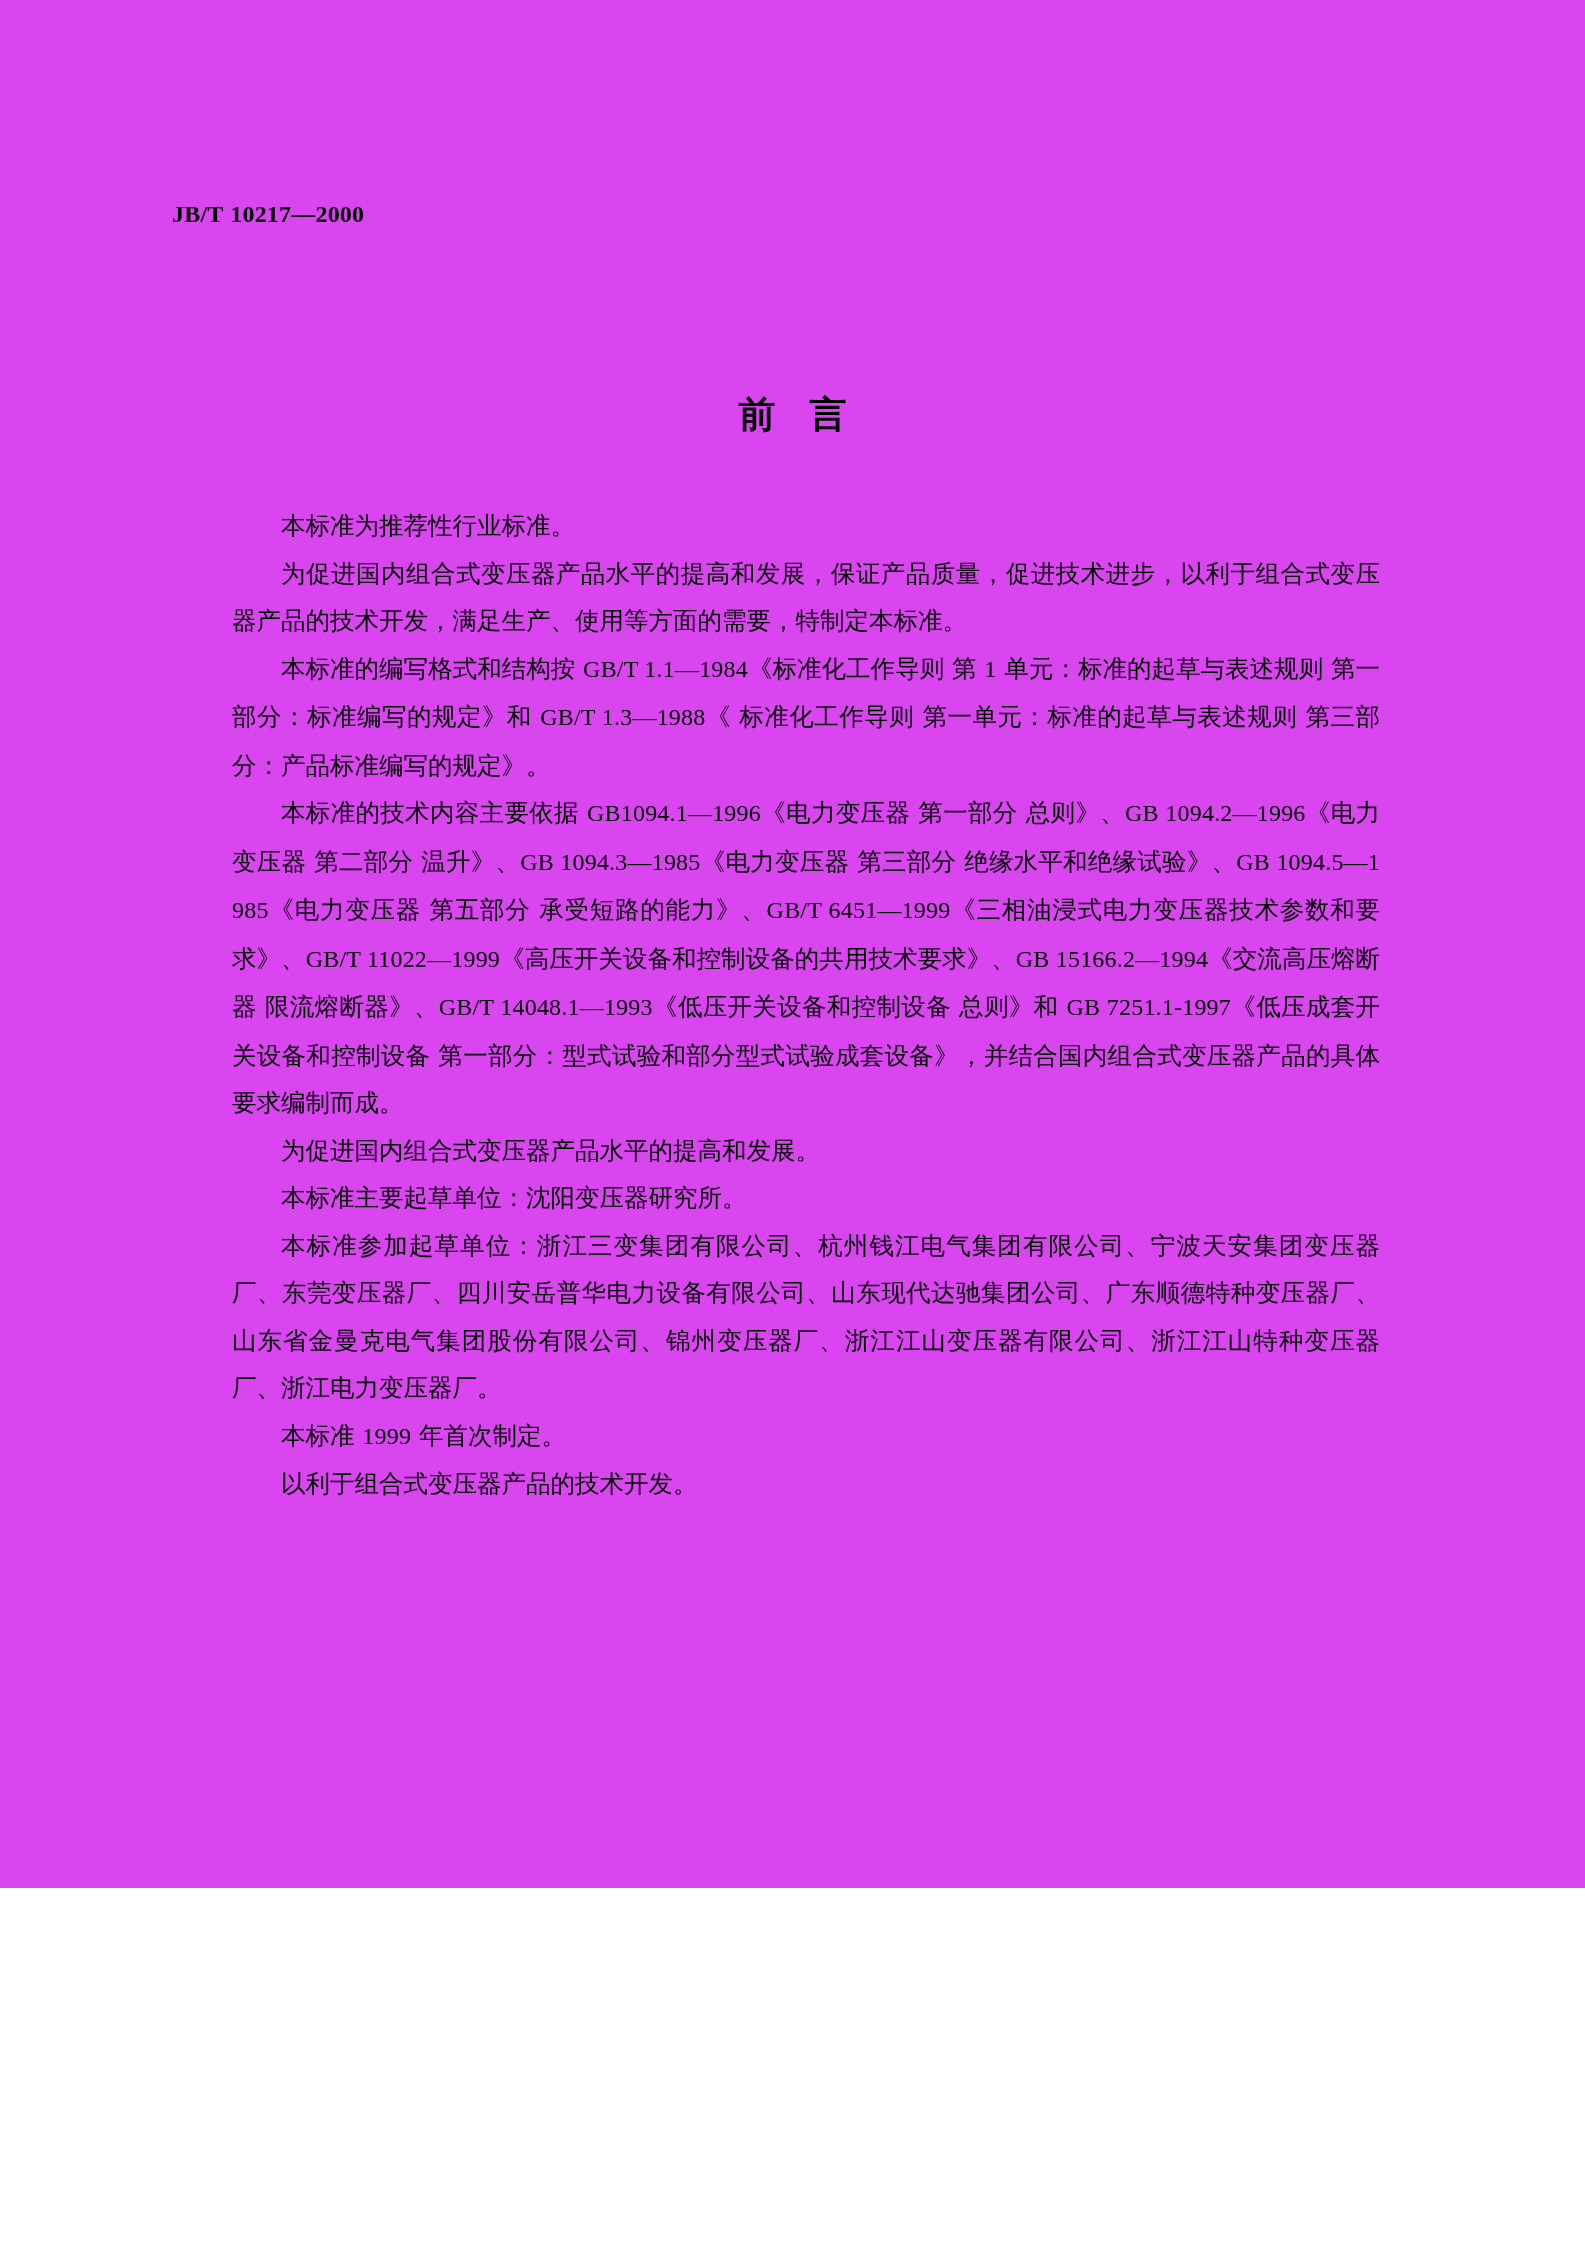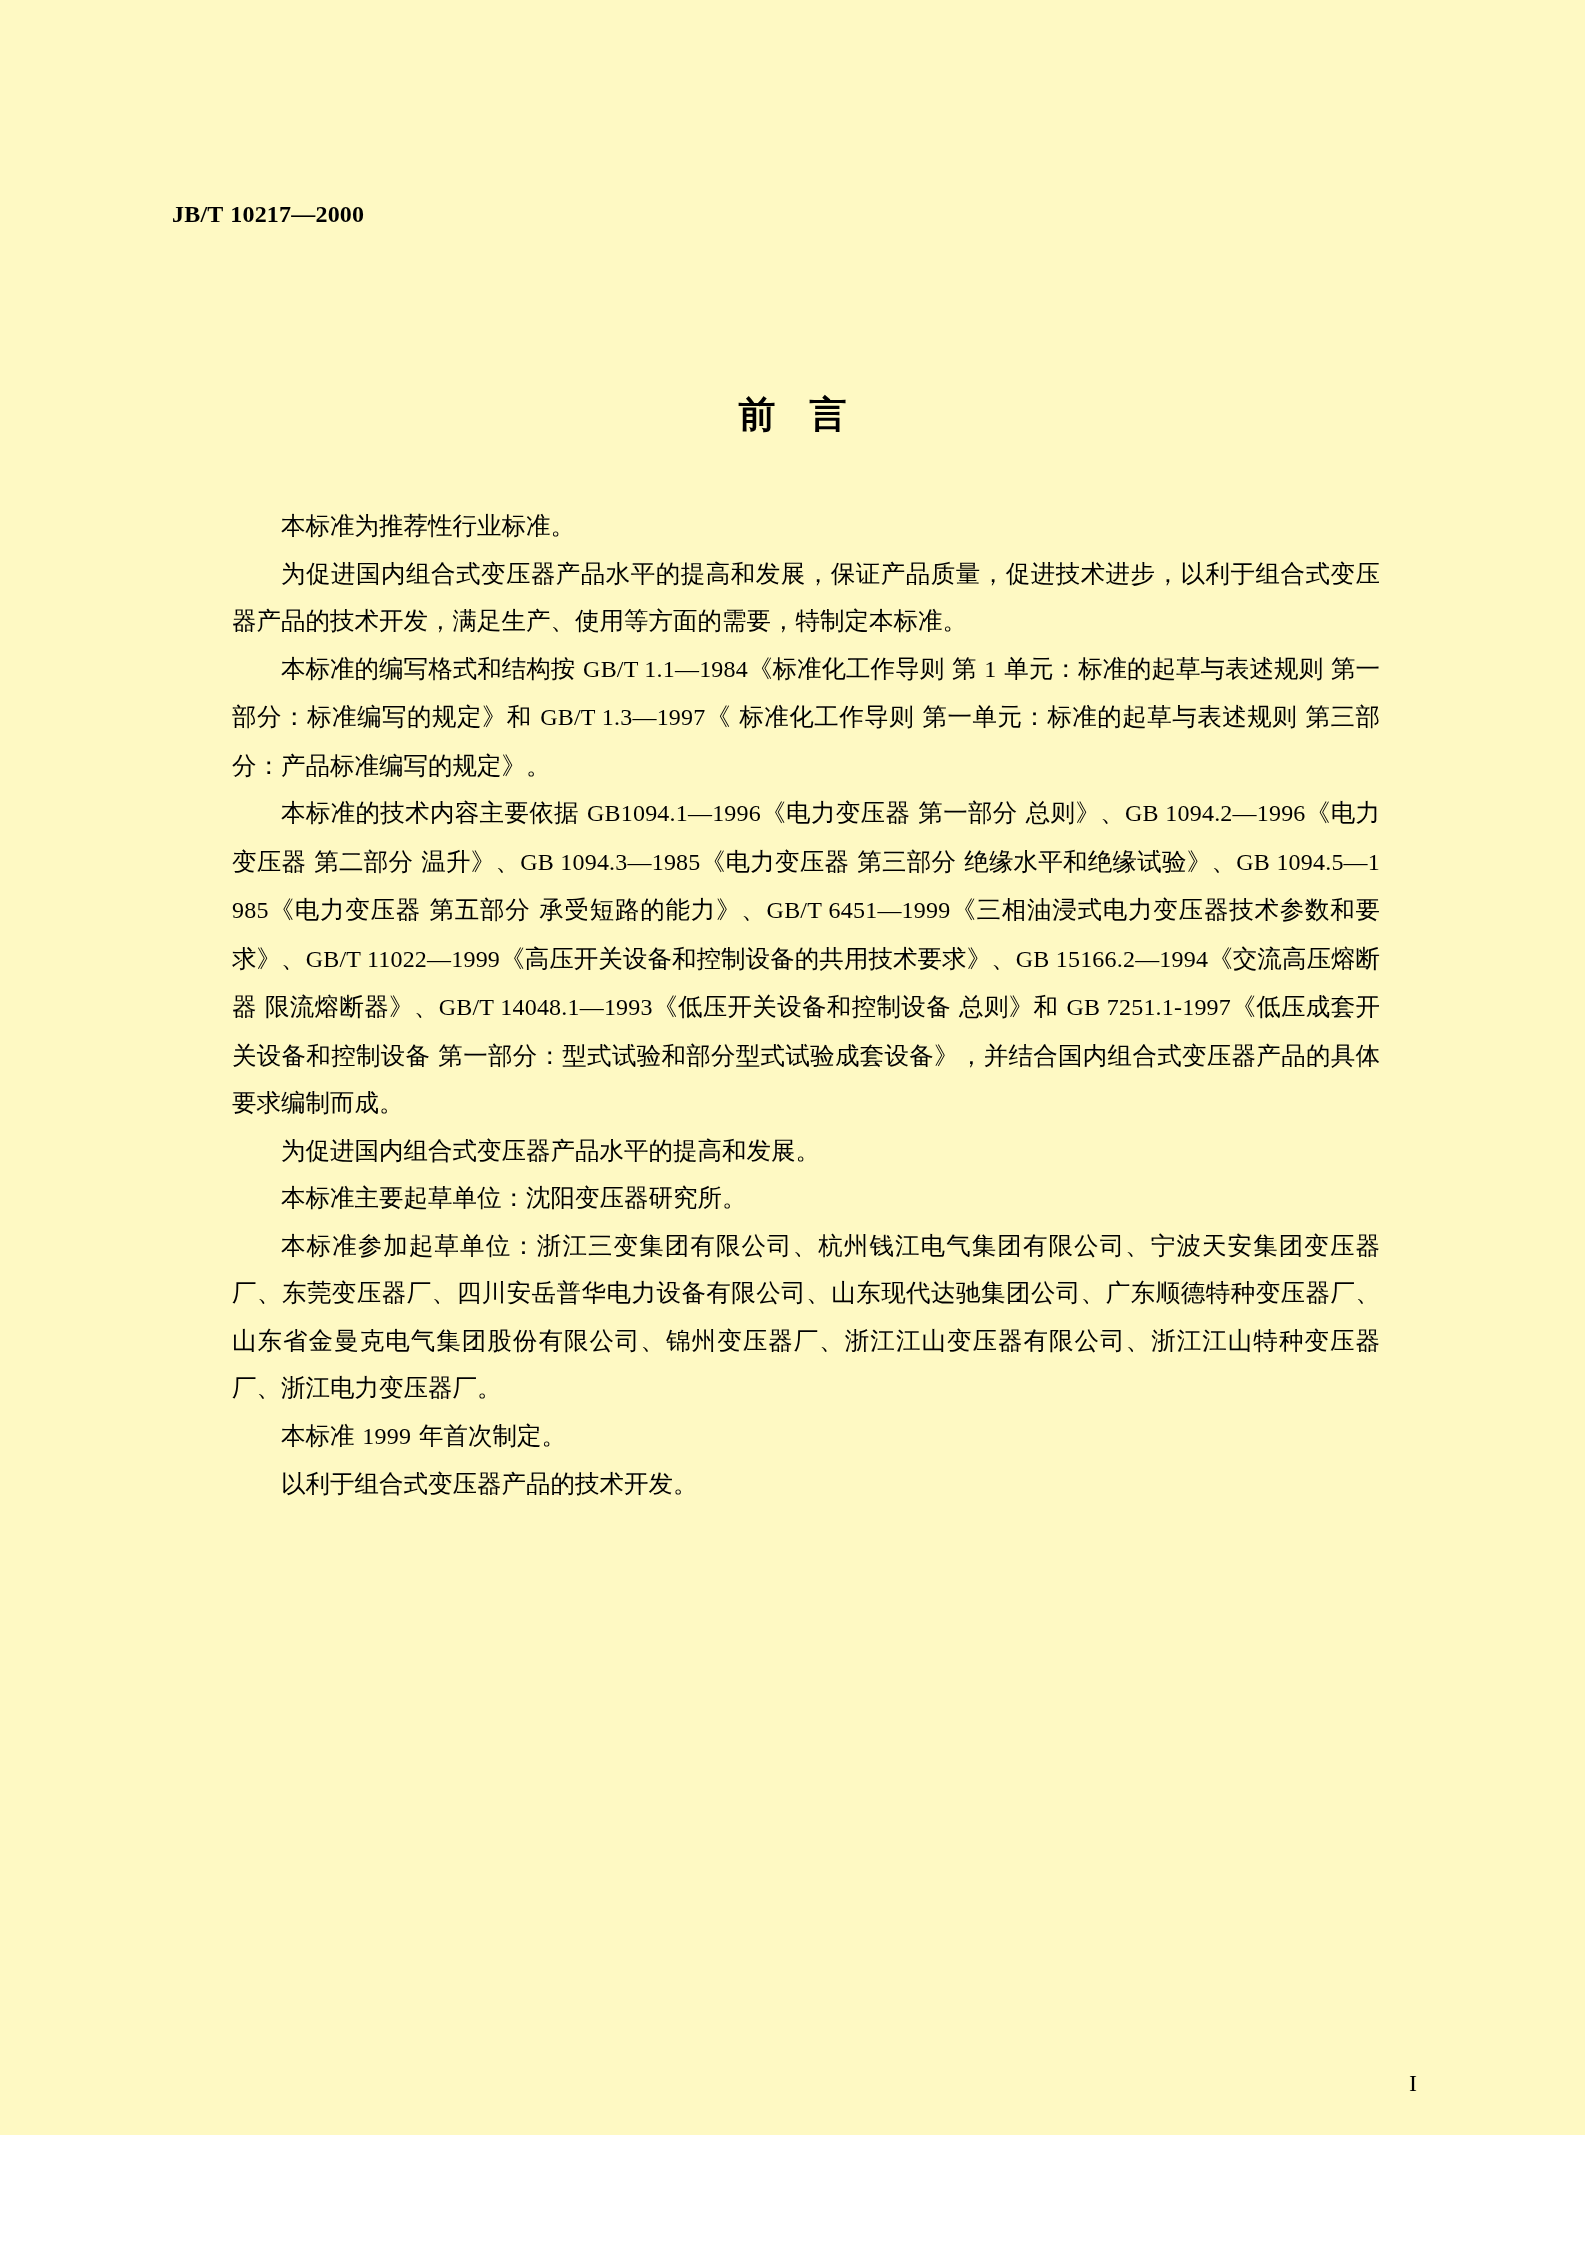--- a/index.html
+++ b/index.html
@@ -8,22 +8,22 @@
     padding: 0;
     background: #ffffff;
   }
   body {
     font-family: "DejaVu Sans", "Liberation Sans", sans-serif;
     color: #000000;
   }
   .page {
     position: relative;
     width: 1585px;
-    height: 2135px;
-    background: #fef9c3;
+    height: 1888px;
+    background: #d946ef;
     box-sizing: border-box;
     overflow: hidden;
   }
   
   .running-header {
     position: absolute;
     top: 200px;
     left: 172px;
     font-family: "Liberation Serif", "DejaVu Serif", serif;
     font-weight: bold;
@@ -89,21 +89,21 @@
 
   <div class="running-header">
     <span class="lat">JB/T</span>  <span class="lat">10217—2000</span>
   </div>
 
   <div class="doc-title">前言</div>
 
   <div class="body-block">
     <p>本标准为推荐性行业标准。</p>
     <p>为促进国内组合式变压器产品水平的提高和发展，保证产品质量，促进技术进步，以利于组合式变压器产品的技术开发，满足生产、使用等方面的需要，特制定本标准。</p>
-    <p>本标准的编写格式和结构按 <span class="lat">GB/T 1.1—1984</span>《标准化工作导则 第 <span class="lat">1</span> 单元：标准的起草与表述规则 第一部分：标准编写的规定》和 <span class="lat">GB/T 1.3—1997</span>《 标准化工作导则 第一单元：标准的起草与表述规则 第三部分：产品标准编写的规定》。</p>
+    <p>本标准的编写格式和结构按 <span class="lat">GB/T 1.1—1984</span>《标准化工作导则 第 <span class="lat">1</span> 单元：标准的起草与表述规则 第一部分：标准编写的规定》和 <span class="lat">GB/T 1.3—1988</span>《 标准化工作导则 第一单元：标准的起草与表述规则 第三部分：产品标准编写的规定》。</p>
     <p>本标准的技术内容主要依据 <span class="lat">GB1094.1—1996</span>《电力变压器 第一部分 总则》、<span class="lat">GB 1094.2—1996</span>《电力变压器 第二部分 温升》、<span class="lat">GB 1094.3—1985</span>《电力变压器 第三部分 绝缘水平和绝缘试验》、<span class="lat">GB 1094.5—1985</span>《电力变压器 第五部分 承受短路的能力》、<span class="lat">GB/T 6451—1999</span>《三相油浸式电力变压器技术参数和要求》、<span class="lat">GB/T 11022—1999</span>《高压开关设备和控制设备的共用技术要求》、<span class="lat">GB 15166.2—1994</span>《交流高压熔断器 限流熔断器》、<span class="lat">GB/T 14048.1—1993</span>《低压开关设备和控制设备 总则》和 <span class="lat">GB 7251.1-1997</span>《低压成套开关设备和控制设备 第一部分：型式试验和部分型式试验成套设备》，并结合国内组合式变压器产品的具体要求编制而成。</p>
     <p>为促进国内组合式变压器产品水平的提高和发展。</p>
     <p>本标准主要起草单位：沈阳变压器研究所。</p>
     <p>本标准参加起草单位：浙江三变集团有限公司、杭州钱江电气集团有限公司、宁波天安集团变压器厂、东莞变压器厂、四川安岳普华电力设备有限公司、山东现代达驰集团公司、广东顺德特种变压器厂、山东省金曼克电气集团股份有限公司、锦州变压器厂、浙江江山变压器有限公司、浙江江山特种变压器厂、浙江电力变压器厂。</p>
     <p>本标准 <span class="lat">1999</span> 年首次制定。</p>
     <p>以利于组合式变压器产品的技术开发。</p>
   </div>
 
   <div class="folio">I</div>
 

